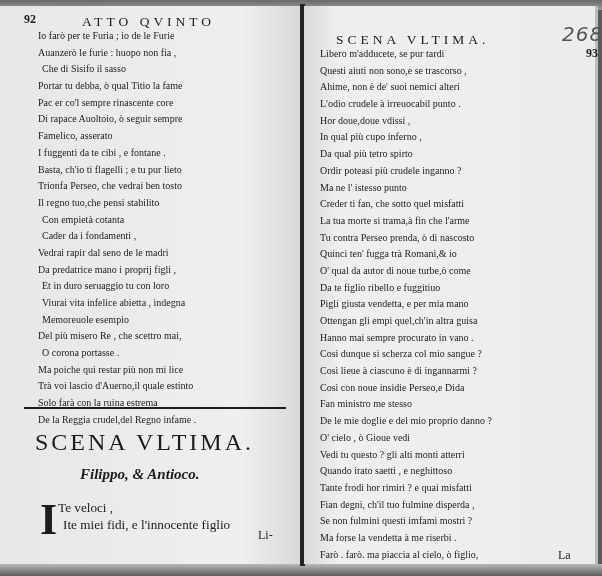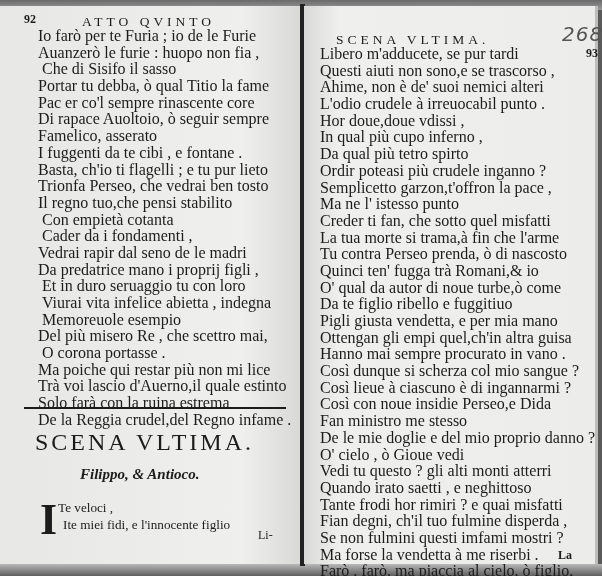--- a/index.html
+++ b/index.html
@@ -25,21 +25,21 @@
     border-right:3px solid #bdbdbb; }
   .gutter { position:absolute; left:300px; top:4px; width:5px; height:562px;
     background:#222; }
   .running-head {
     position:absolute; font-size:13.5px; letter-spacing:4px; white-space:nowrap;
   }
   .folio { position:absolute; font-size:12px; font-weight:bold; }
   .ms-number { position:absolute; font-family:"DejaVu Sans",sans-serif; font-style:italic;
     color:#555; font-size:20px; letter-spacing:1px; }
   .verse {
-    position:absolute; font-size:16px; line-height:16.7px; white-space:nowrap;
+    position:absolute; font-size:10px; line-height:16.7px; white-space:nowrap;
   }
   .verse div { height:16.7px; }
   .rule { position:absolute; left:24px; width:262px; height:2px; background:#1c1c1c; }
   .scene-title { position:absolute; left:35px; top:423px; font-size:24px; letter-spacing:3px; white-space:nowrap; }
   .characters { position:absolute; left:80px; top:460px; font-size:15px; font-style:italic; font-weight:bold; white-space:nowrap; }
   .dropcap { position:absolute; left:40px; top:492px; font-size:44px; line-height:44px; font-weight:bold; }
   .opening { position:absolute; left:58px; top:494px; font-size:13.2px; line-height:16.7px; white-space:nowrap; }
   .catchword { position:absolute; font-size:12px; }
 </style>
 </head>
@@ -101,21 +101,20 @@
 
     <div class="verse" style="left:16px;top:40px;">
       <div>Libero m'adducete, se pur tardi</div>
       <div>Questi aiuti non sono,e se trascorso ,</div>
       <div>Ahime, non è de' suoi nemici alteri</div>
       <div>L'odio crudele à irreuocabil punto .</div>
       <div>Hor doue,doue vdissi ,</div>
       <div>In qual più cupo inferno ,</div>
       <div>Da qual più tetro spirto</div>
       <div>Ordir poteasi più crudele inganno ?</div>
-      <div>Semplicetto garzon,t'offron la pace ,</div>
       <div>Ma ne l' istesso punto</div>
       <div>Creder ti fan, che sotto quel misfatti</div>
       <div>La tua morte si trama,à fin che l'arme</div>
       <div>Tu contra Perseo prenda, ò di nascosto</div>
       <div>Quinci ten' fugga trà Romani,&amp; io</div>
       <div>O' qual da autor di noue turbe,ò come</div>
       <div>Da te figlio ribello e fuggitiuo</div>
       <div>Pigli giusta vendetta, e per mia mano</div>
       <div>Ottengan gli empi quel,ch'in altra guisa</div>
       <div>Hanno mai sempre procurato in vano .</div>
@@ -127,15 +126,15 @@
       <div>O' cielo , ò Gioue vedi</div>
       <div>Vedi tu questo ? gli alti monti atterri</div>
       <div>Quando irato saetti , e neghittoso</div>
       <div>Tante frodi hor rimiri ? e quai misfatti</div>
       <div>Fian degni, ch'il tuo fulmine disperda ,</div>
       <div>Se non fulmini questi imfami mostri ?</div>
       <div>Ma forse la vendetta à me riserbi .</div>
       <div>Farò . farò. ma piaccia al cielo, ò figlio,</div>
 
     </div>
-    <span class="catchword" style="left:254px;top:542px;font-weight:bold;">La</span>
+    <span class="catchword" style="left:254px;top:542px;">La</span>
   </div>
 </div>
 
 </body></html>

